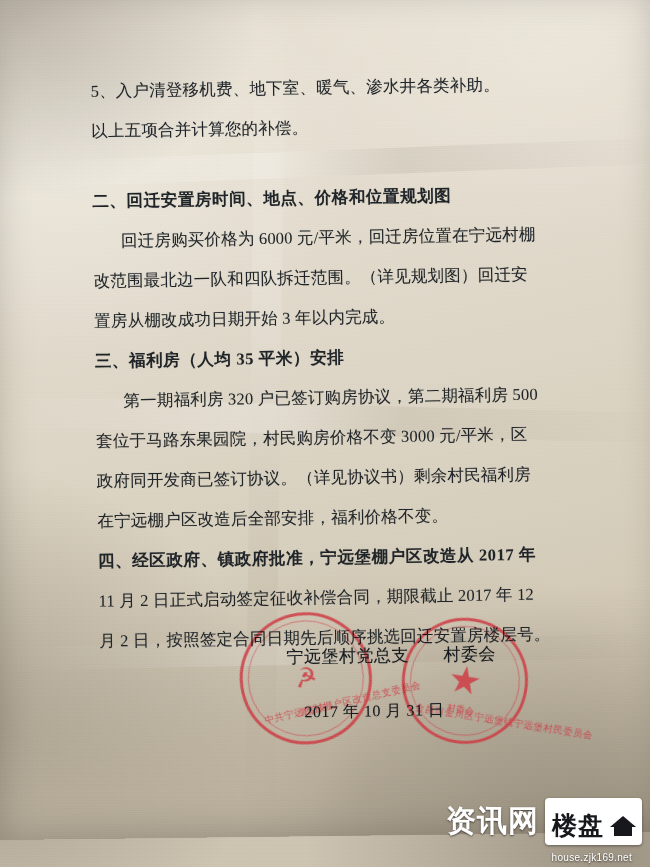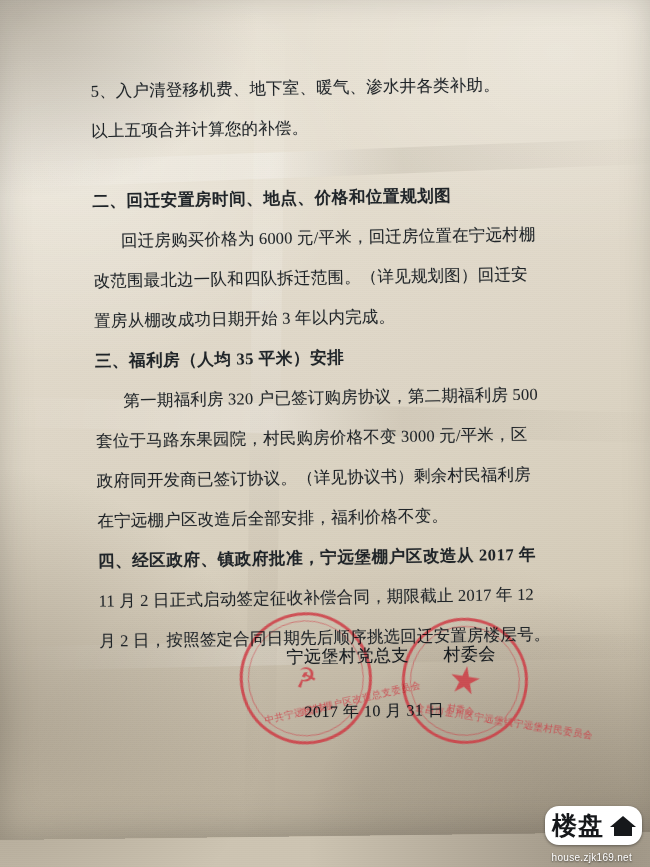--- a/index.html
+++ b/index.html
@@ -171,22 +171,22 @@
     font-weight: bold;
     font-size: 30px;
     letter-spacing: 1px;
     text-shadow: 0 1px 2px rgba(0,0,0,0.55);
     padding-right: 6px;
   }
   .wm-badge {
     display: flex;
     align-items: center;
     background: #ffffff;
-    border-radius: 14px;
-    padding: 3px 6px 3px 7px;
+    border-radius: 4px;
+    padding: 11px 6px 3px 7px;
     box-shadow: 0 1px 3px rgba(0,0,0,0.4);
   }
   .wm-badge-text {
     color: #16181b;
     font-family: "Liberation Sans", sans-serif;
     font-weight: bold;
     font-size: 25px;
     letter-spacing: 1px;
   }
   .wm-house {
@@ -285,20 +285,21 @@
     <div class="stamp-label sl-1">宁远堡村党总支</div>
     <div class="stamp-label sl-2">村委会</div>
     <div class="stamp-label sl-date">2017 年 10 月 31 日</div>
   </div>
 
   <div class="grain"></div>
 
   <div class="watermark">
     <div class="wm-wrap">
       <div class="wm-row">
+        <span class="wm-zx">资讯网</span>
         <span class="wm-badge">
           <span class="wm-badge-text">楼盘</span>
           <span class="wm-house">
             <span class="roof"></span>
               <span class="body"></span>
           </span>
         </span>
       </div>
       <div class="wm-url">house.zjk169.net</div>
     </div>

